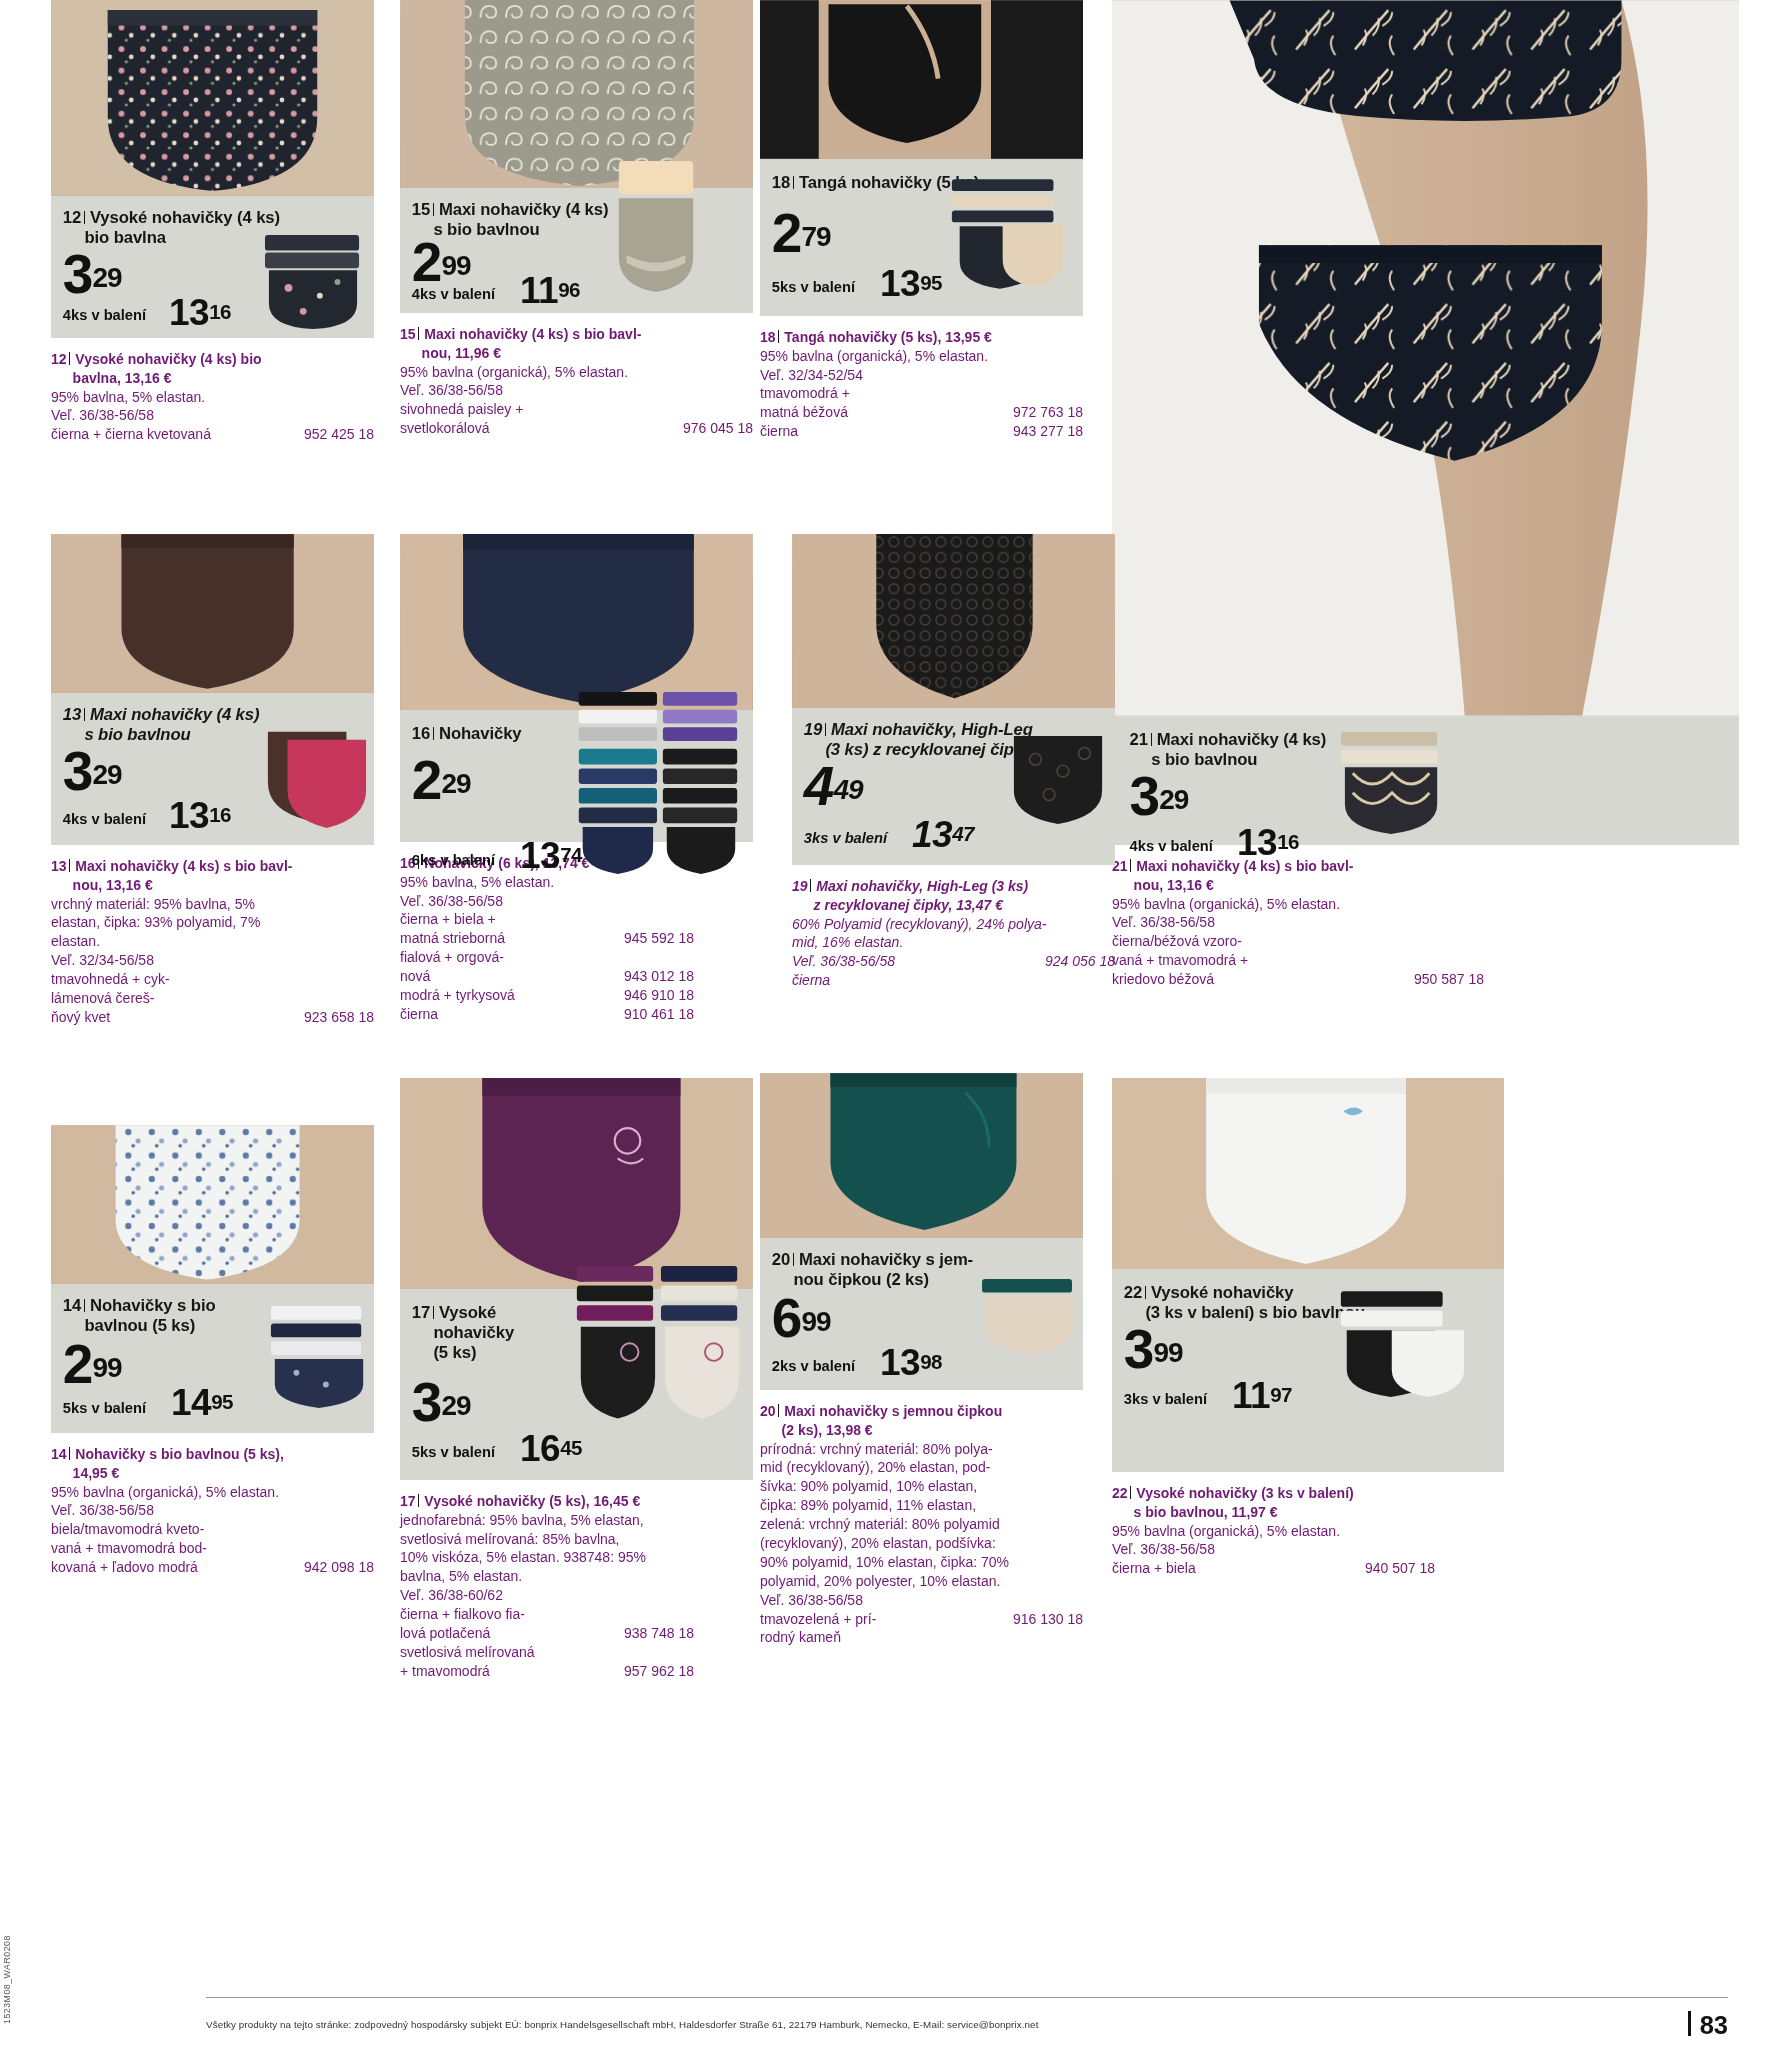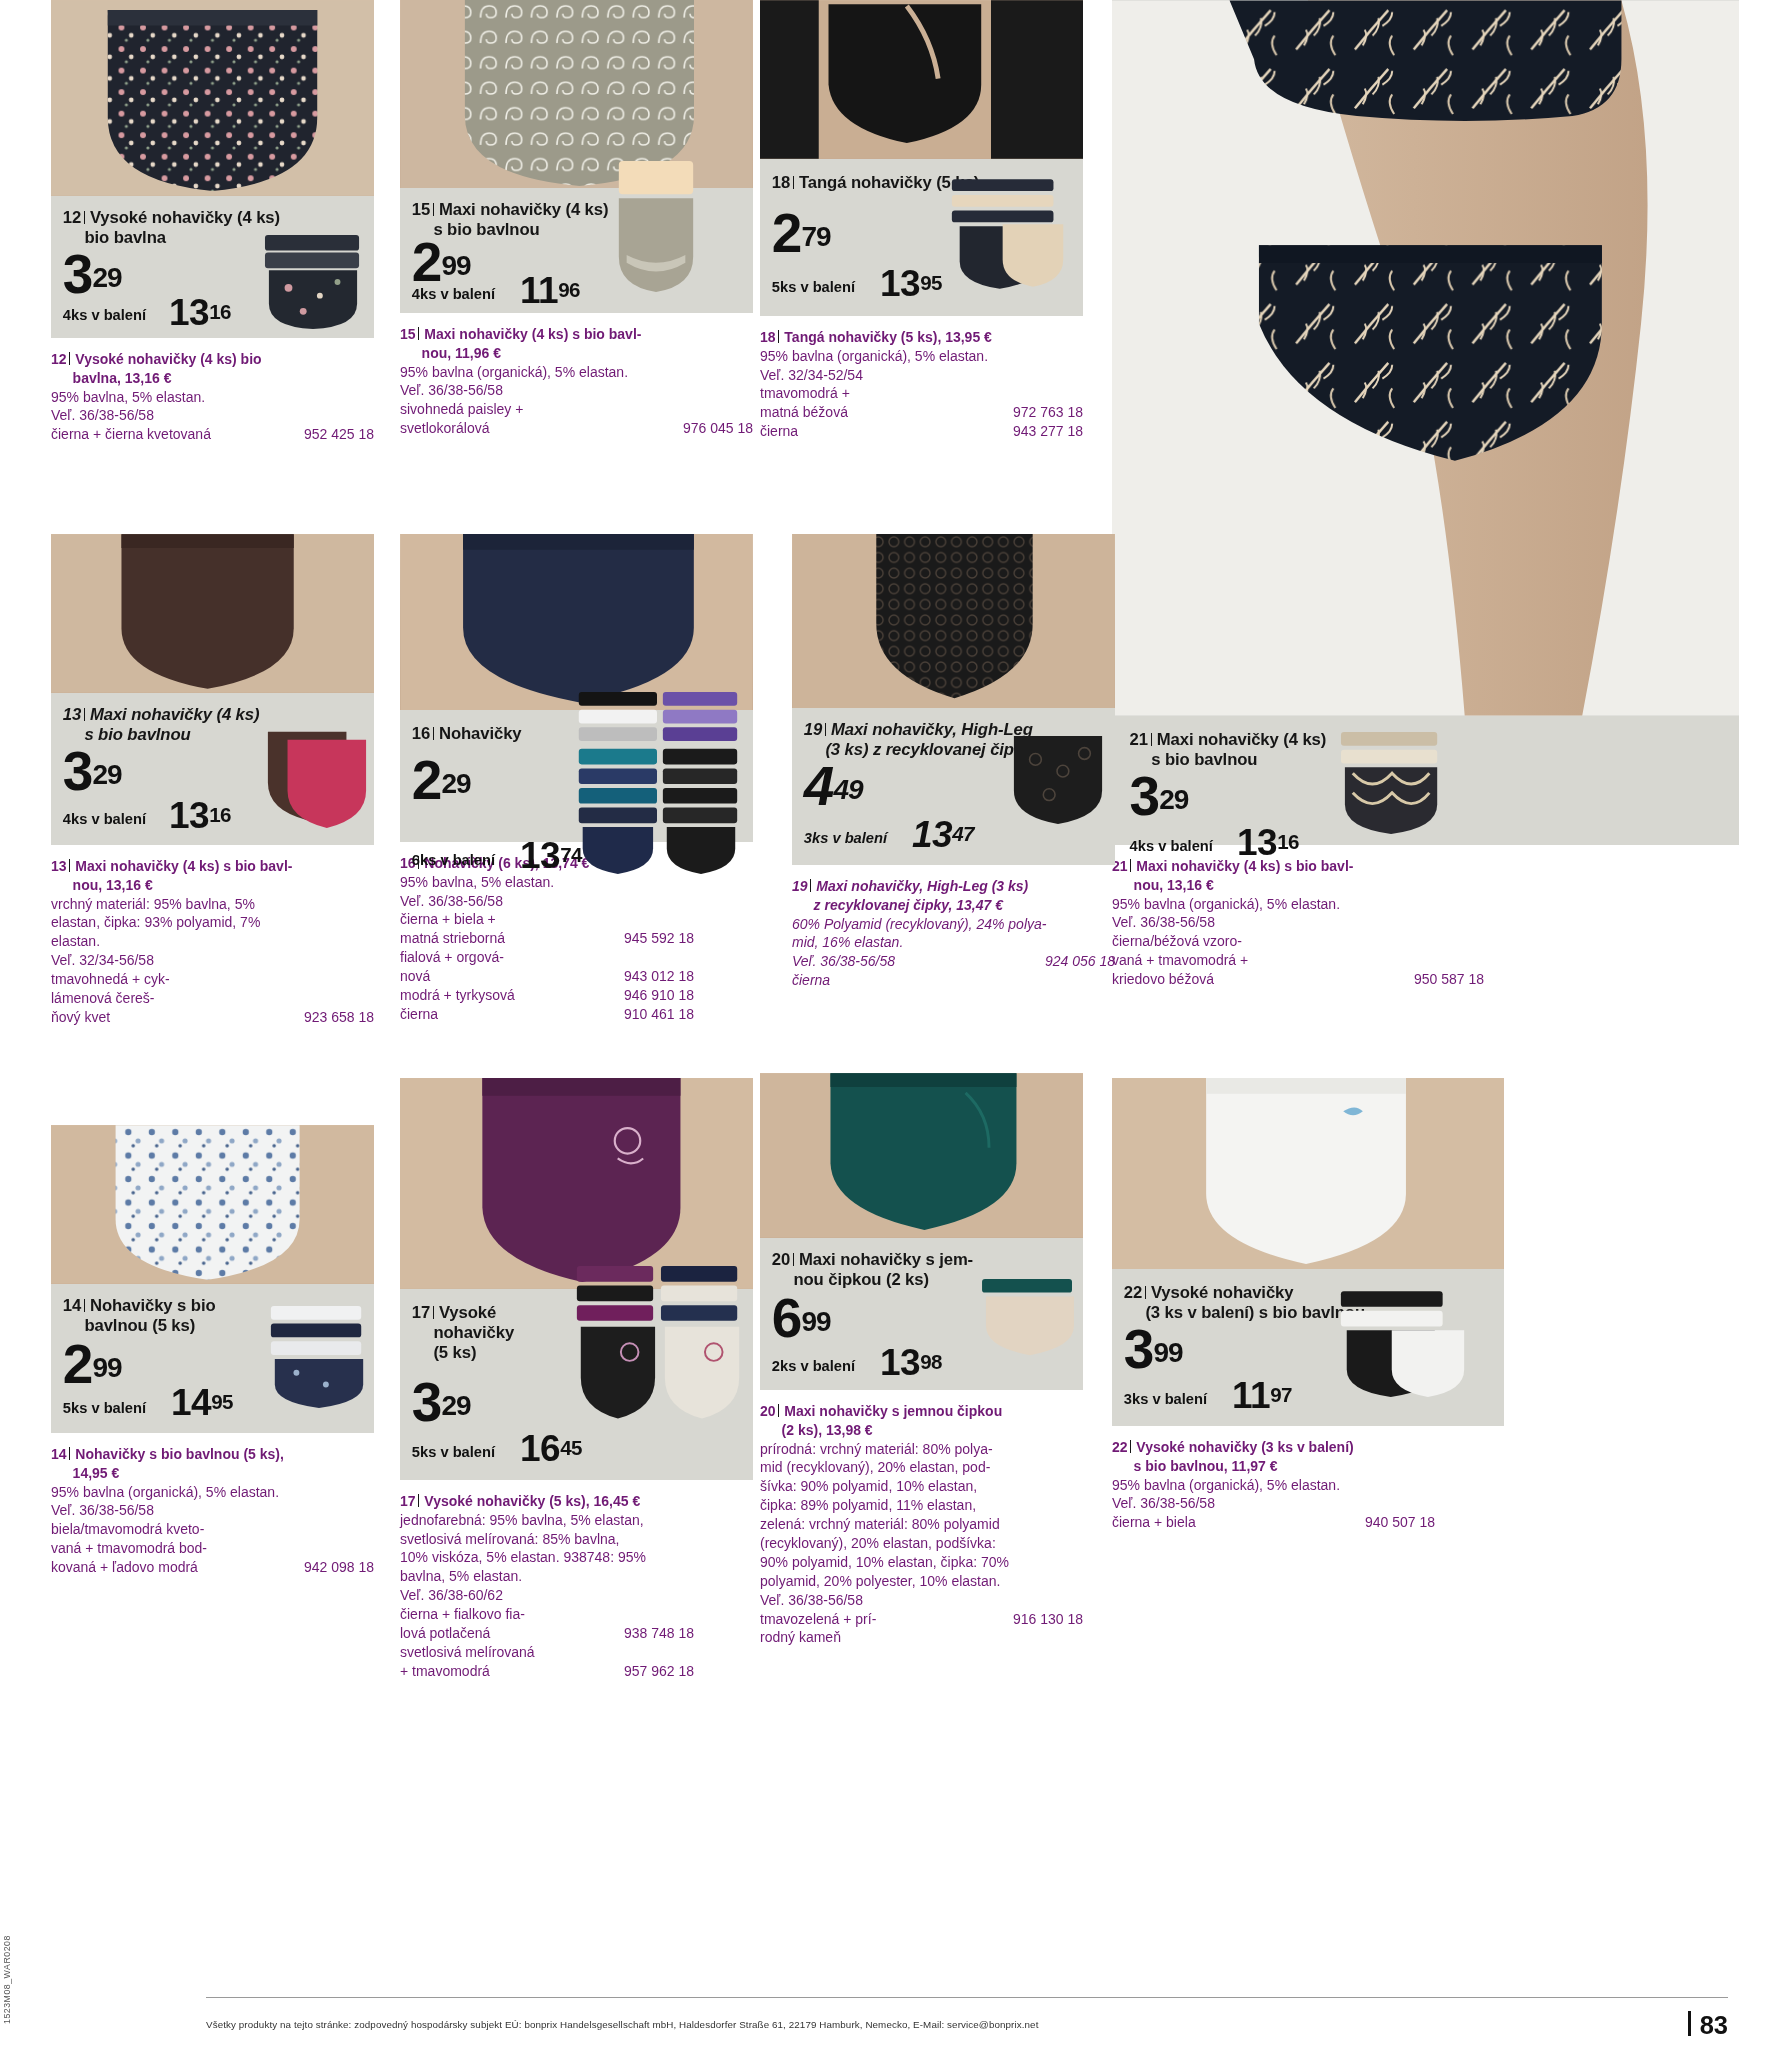--- a/index.html
+++ b/index.html
@@ -681,21 +681,21 @@
 <div style="position:absolute;left:1112px;top:1078px;width:392px;">
   <div class="photo" style="height:191px;">
     <div class="skin"></div>
     <svg viewBox="0 0 400 195" width="392" height="191" style="position:absolute;inset:0;">
       <rect width="400" height="195" fill="#d4bda3"></rect>
       <path d="M96 0 H300 V118 Q300 168 198 190 Q96 168 96 118 Z" fill="#f4f4f2"></path>
       <path d="M96 0 H300 V16 H96 Z" fill="#e9e9e5"></path>
       <path d="M236 34 q12 -8 20 0 q-10 8 -20 0" fill="#7fb6d6"></path>
     </svg>
   </div>
-  <div class="plate" style="height:157px;width:392px;">
+  <div class="plate" style="height:203px;width:392px;">
     <div class="plate-title" style="position:absolute;left:11.8px;top:13.7px;">
       <span class="num">22</span><span class="bar"></span><span>Vysoké nohavičky</span><br>
       <span style="margin-left:21.6px;">(3 ks v balení) s bio bavlnou</span>
     </div>
     <div class="price-main" style="position:absolute;left:11.8px;top:57px;">
       <span class="big">3</span><span class="cents">99</span>
     </div>
     <div class="packline" style="position:absolute;left:11.8px;top:122px;">3ks v balení</div>
     <div class="price-total" style="position:absolute;left:120px;top:106px;">
       <span class="big">11</span><span class="cents">97</span>

